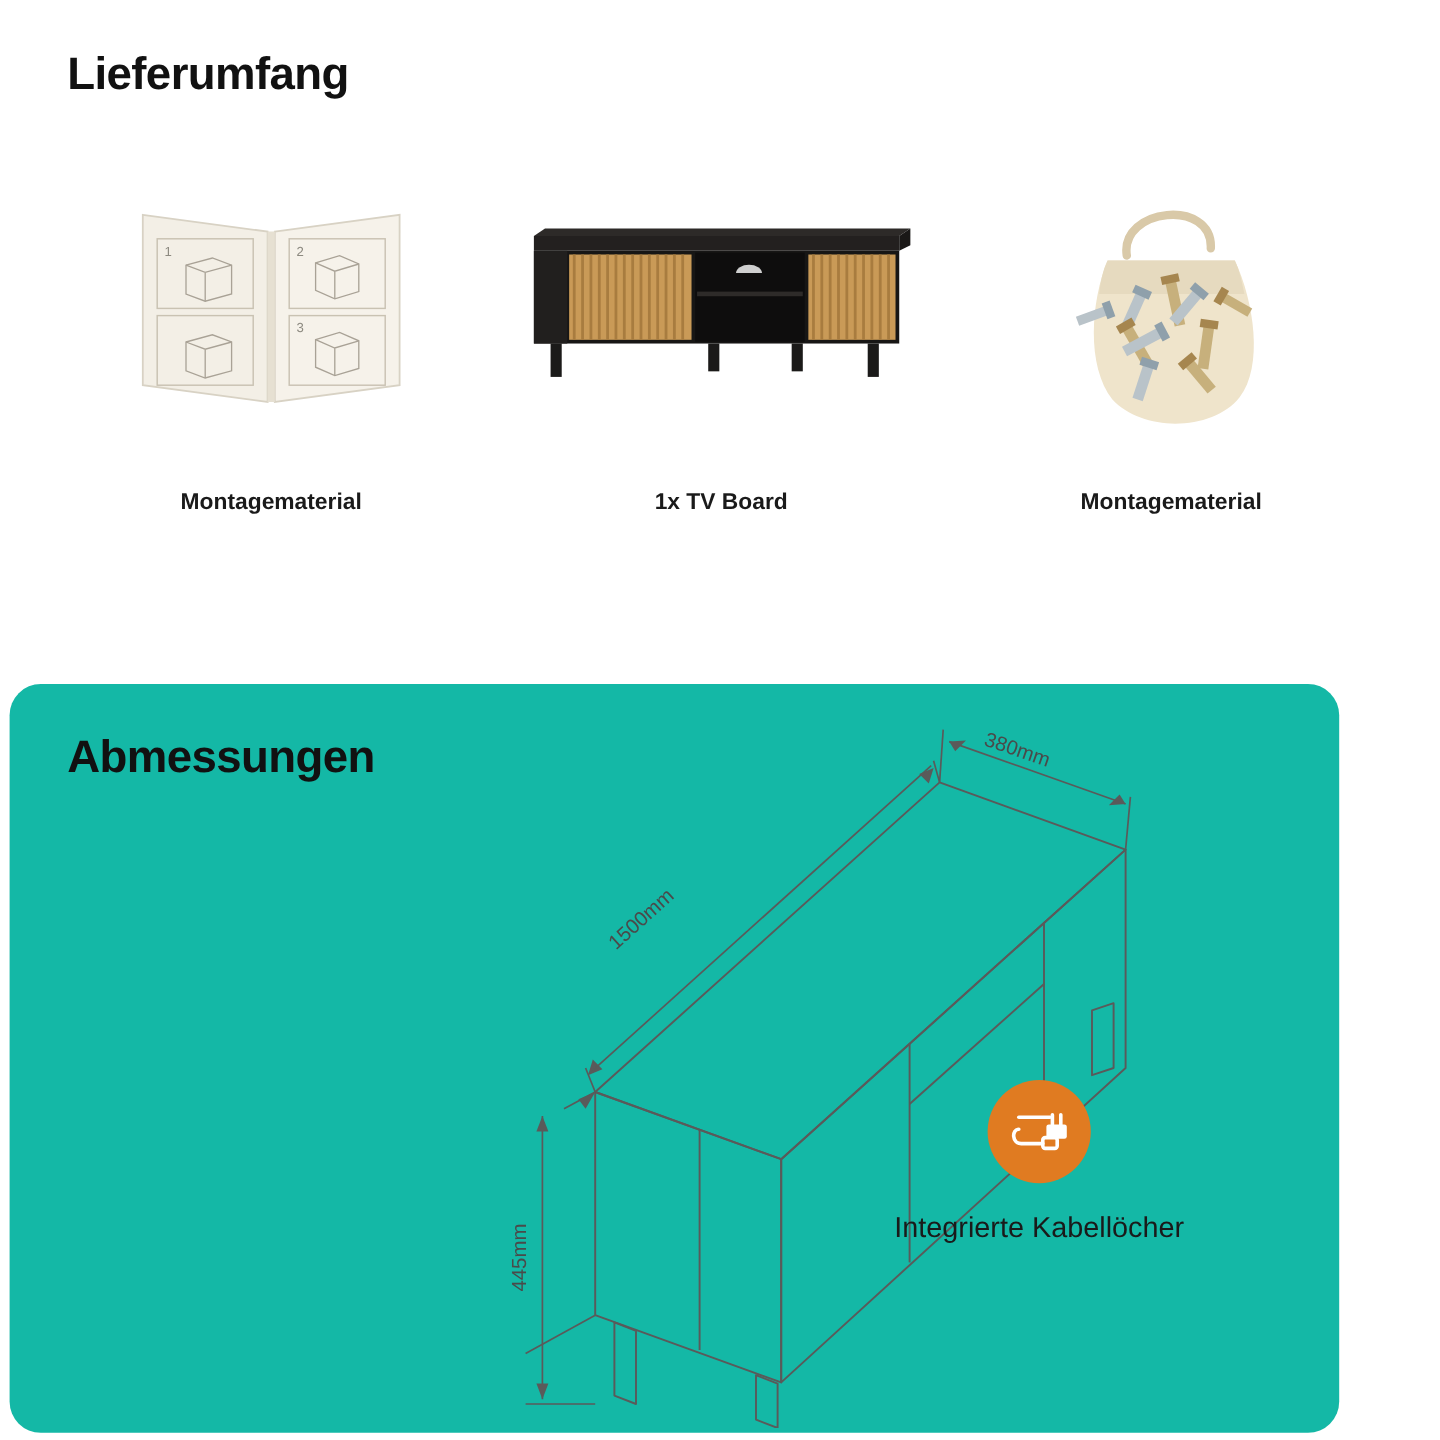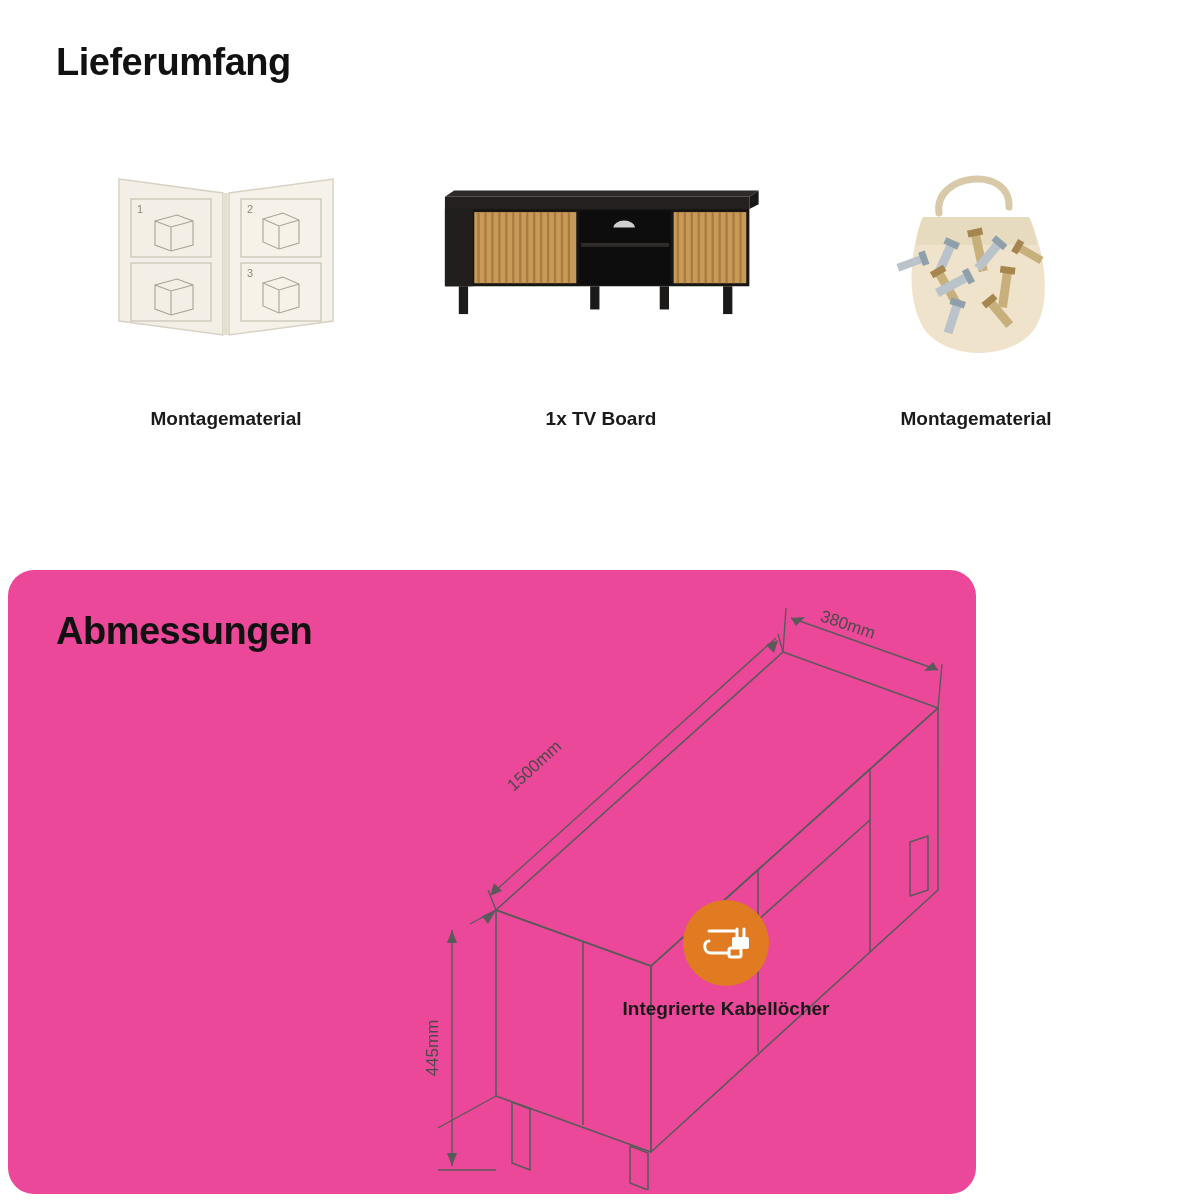--- a/index.html
+++ b/index.html
@@ -54,23 +54,23 @@
     font-size: 19px;
     font-weight: bold;
     color: #1a1a1a;
     text-align: center;
   }
 
   
   .section-dims {
     position: absolute;
     left: 8px; top: 570px;
-    width: 968px;
+    width: 1108px;
     height: 624px;
-    background: #ec4899;
+    background: #14b8a6;
     border-radius: 26px;
     overflow: hidden;
   }
   .title-dims {
     position: absolute;
     left: 48px; top: 40px;
     font-size: 38px;
     font-weight: bold;
     letter-spacing: -0.5px;
     color: #111;
@@ -88,23 +88,23 @@
   .cable-badge {
     width: 86px; height: 86px;
     border-radius: 50%;
     background: #e07b21;
     margin: 0 auto;
     display: flex;
     align-items: center;
     justify-content: center;
   }
   .cable-title {
-    margin-top: 12px;
-    font-size: 19px;
-    font-weight: bold;
+    margin-top: 24px;
+    font-size: 24px;
+    font-weight: normal;
     color: #1a1a1a;
   }
   .cable-desc {
     margin-top: 16px;
     font-size: 21px;
     line-height: 1.45;
     color: #1a1a1a;
   }
   .dim-label {
     font-family: "Liberation Sans", sans-serif;

